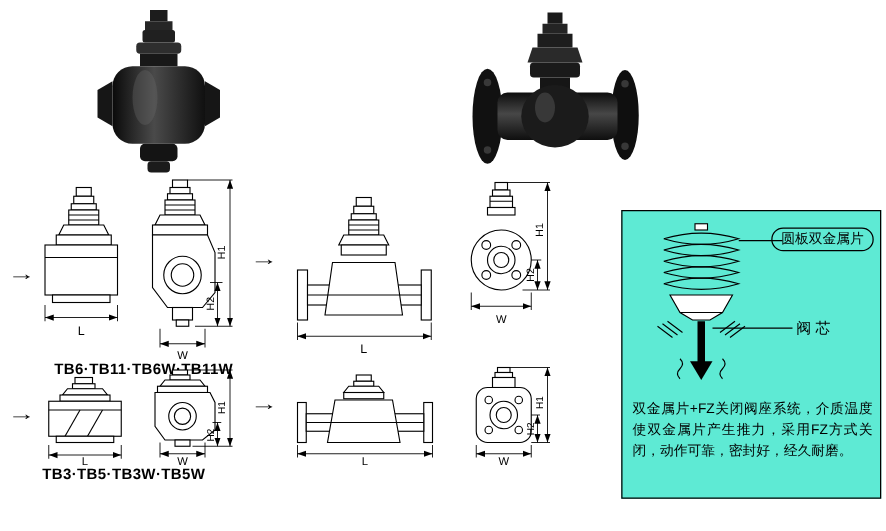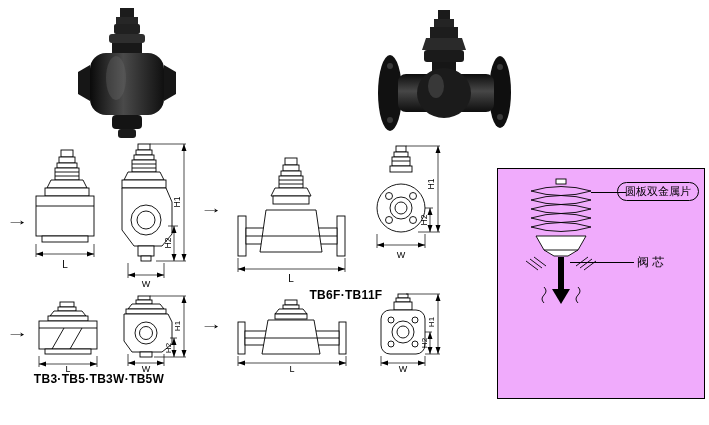--- a/index.html
+++ b/index.html
@@ -5,21 +5,21 @@
   html,body{margin:0;padding:0;background:#fff;}
   #canvas{position:relative;width:709px;height:425px;background:#ffffff;overflow:hidden;
           font-family:"Liberation Sans",sans-serif;color:#000;}
   .abs{position:absolute;}
   svg text{font-family:"Liberation Sans",sans-serif;fill:#000;}
   .dline{stroke:#000;stroke-width:0.7;fill:none;}
   .oline{stroke:#000;stroke-width:0.9;fill:none;}
   .ofill{stroke:#000;stroke-width:0.9;fill:#fff;}
   .model-label{position:absolute;font-size:12px;font-weight:bold;text-align:center;letter-spacing:0.3px;}
   .arrow{position:absolute;font-size:15px;transform:scaleX(1.5);transform-origin:left center;line-height:1;}
-  #info-box{position:absolute;left:497px;top:168px;width:206px;height:229px;border:1px solid #000;background:#f0abfc;}
+  #info-box{position:absolute;left:497px;top:168px;width:206px;height:229px;border:1px solid #000;background:#5eead4;}
   .callout-box{position:absolute;right:5px;top:13px;border:1px solid #000;border-radius:10px;
                padding:1px 7px;font-size:11px;line-height:1.35;white-space:nowrap;}
   .callout-core{position:absolute;left:139px;top:85px;font-size:12px;white-space:nowrap;}
   .cline{position:absolute;height:0;border-top:1px solid #000;}
   .desc{position:absolute;left:8px;right:6px;top:150px;font-size:11px;line-height:1.55;text-align:justify;}
 </style>
 </head>
 <body>
 
 <div id="canvas">
@@ -118,20 +118,21 @@
     <text font-size="8.5" text-anchor="middle" transform="rotate(-90 66 60)" x="66" y="60">H1</text>
     <line class="dline" x1="54" y1="84" x2="64" y2="84"></line>
     <line class="dline" x1="60" y1="84" x2="60" y2="119" marker-start="url(#ah)" marker-end="url(#ah)"></line>
     <text font-size="8.5" text-anchor="middle" transform="rotate(-90 57 101)" x="57" y="101">H2</text>
     <line class="dline" x1="14" y1="121" x2="14" y2="136"></line>
     <line class="dline" x1="50" y1="121" x2="50" y2="136"></line>
     <line class="dline" x1="14" y1="133" x2="50" y2="133" marker-start="url(#ah)" marker-end="url(#ah)"></line>
     <text x="32" y="145" font-size="9" text-anchor="middle">W</text>
   </svg>
 
+  <div class="model-label" style="left:22px;top:288px;width:186px">TB6·TB11·TB6W·TB11W</div>
 
   <span class="arrow" style="left:200px;top:200px">→</span>
 
   <svg class="abs" style="left:234px;top:154px" width="116" height="132" viewBox="0 0 116 132">
     <rect class="ofill" x="51" y="4" width="12" height="7"></rect>
     <rect class="ofill" x="49" y="11" width="16" height="6"></rect>
     <rect class="ofill" x="47" y="17" width="20" height="5"></rect>
     <rect class="ofill" x="45" y="22" width="24" height="12"></rect>
     <line class="oline" x1="45" y1="26" x2="69" y2="26"></line>
       <line class="oline" x1="45" y1="30" x2="69" y2="30"></line>
@@ -167,21 +168,20 @@
     <text font-size="8.5" text-anchor="middle" transform="rotate(-90 62 42)" x="62" y="42">H1</text>
     <line class="dline" x1="53" y1="66" x2="61" y2="66"></line>
     <line class="dline" x1="58" y1="66" x2="58" y2="90" marker-start="url(#ah)" marker-end="url(#ah)"></line>
     <text font-size="8.5" text-anchor="middle" transform="rotate(-90 55 78)" x="55" y="78">H2</text>
     <line class="dline" x1="5" y1="92" x2="5" y2="106"></line>
     <line class="dline" x1="53" y1="92" x2="53" y2="106"></line>
     <line class="dline" x1="5" y1="103" x2="53" y2="103" marker-start="url(#ah)" marker-end="url(#ah)"></line>
     <text x="29" y="116" font-size="9" text-anchor="middle">W</text>
   </svg>
 
-  <div class="model-label" style="left:280px;top:288px;width:132px">TB6F·TB11F</div>
 
   <span class="arrow" style="left:6px;top:324px">→</span>
 
   <svg class="abs" style="left:30px;top:300px" width="85" height="72" viewBox="0 0 85 72">
     <rect class="ofill" x="30" y="2" width="14" height="5"></rect>
     <rect class="ofill" x="28" y="7" width="18" height="4"></rect>
     <polygon class="ofill" points="24,11 52,11 56,16 20,16"></polygon>
     <rect class="ofill" x="18" y="16" width="40" height="5"></rect>
     <rect class="ofill" x="9" y="21" width="58" height="28"></rect>
     <line class="oline" x1="9" y1="28" x2="67" y2="28"></line>
@@ -278,15 +278,16 @@
       <path class="oline" d="M36,110 q4,4 0,8 q-4,4 0,8"></path>
       <path class="oline" d="M70,110 q4,4 0,8 q-4,4 0,8"></path>
     </svg>
 
     <div class="cline" style="left:93px;top:23px;width:35px"></div>
     <div class="callout-box">圆板双金属片</div>
 
     <div class="cline" style="left:72px;top:93px;width:64px"></div>
     <div class="callout-core">阀 芯</div>
 
+    <div class="desc">双金属片+FZ关闭阀座系统，介质温度使双金属片产生推力，采用FZ方式关闭，动作可靠，密封好，经久耐磨。</div>
   </div>
 
 </div>
 
 </body></html>

